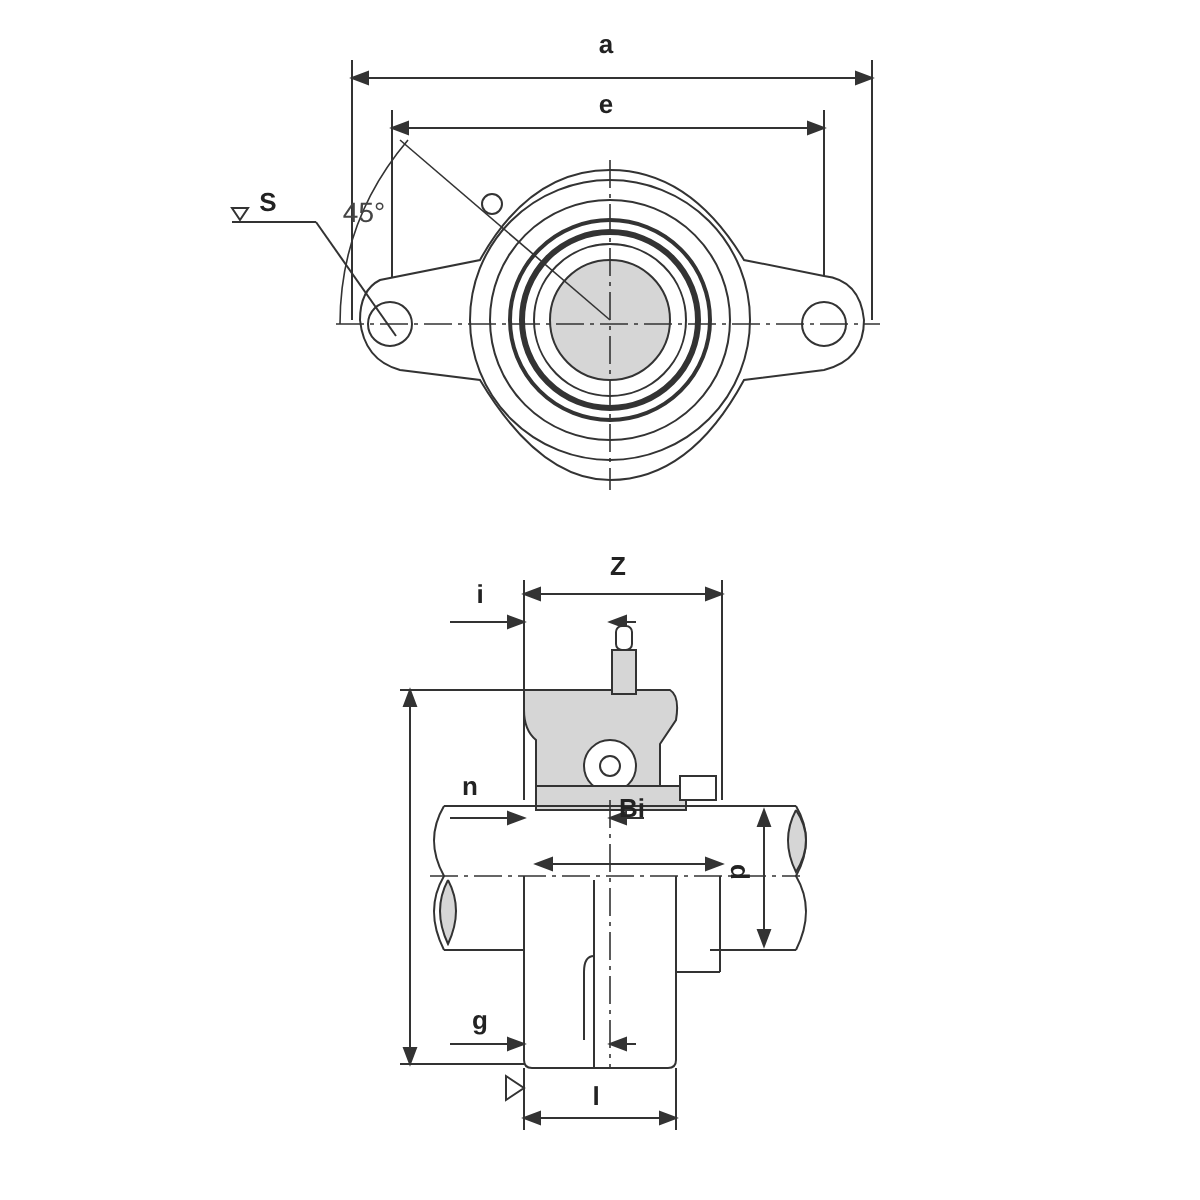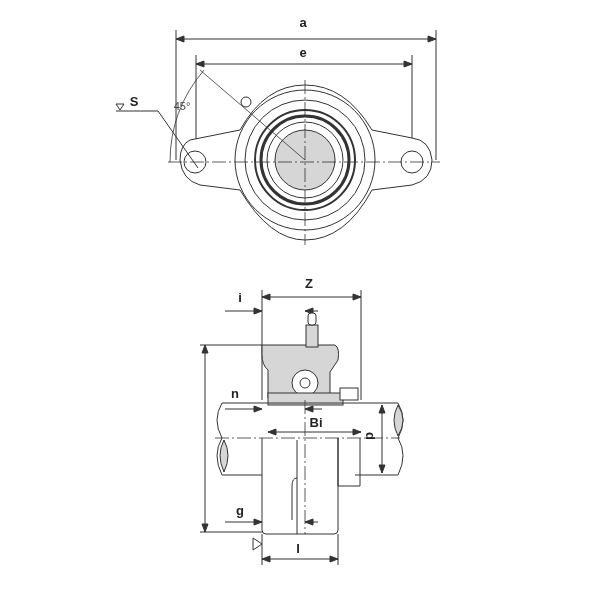--- a/index.html
+++ b/index.html
@@ -1,19 +1,19 @@
 <!DOCTYPE html>
 <html><head>
 <meta charset="utf-8">
 <style>
   html, body { margin:0; padding:0; background:#ffffff; }
   body { width:600px; height:600px; position:relative; overflow:hidden; font-family:"Liberation Sans", sans-serif; }
   svg { position:absolute; left:0; top:0; }
   .lbl { position:absolute; font-weight:bold; font-size:13px; color:#222; transform:translate(-50%,-50%); }
-  .ang { position:absolute; font-size:11px; color:#444; transform:translate(-50%,-50%); }
+  .ang { position:absolute; font-size:14px; color:#444; transform:translate(-50%,-50%); }
 </style>
 </head>
 <body>
 
 <svg width="600" height="600" viewBox="0 0 600 600">
   <g fill="none" stroke="#333" stroke-width="1">
 
     <line x1="176" y1="30" x2="176" y2="160"></line>
     <line x1="436" y1="30" x2="436" y2="160"></line>
     <line x1="176" y1="39" x2="436" y2="39"></line>
@@ -127,16 +127,16 @@
 </svg>
 
 <div class="lbl" style="left:303px;top:22px;">a</div>
 <div class="lbl" style="left:303px;top:52px;">e</div>
 <div class="lbl" style="left:134px;top:101px;">S</div>
 <div class="ang" style="left:182px;top:106px;">45°</div>
 
 <div class="lbl" style="left:309px;top:283px;">Z</div>
 <div class="lbl" style="left:240px;top:297px;">i</div>
 <div class="lbl" style="left:235px;top:393px;">n</div>
-<div class="lbl" style="left:316px;top:422px;">Bi</div>
+<div class="lbl" style="left:316px;top:404px;">Bi</div>
 <div class="lbl" style="left:370px;top:436px;transform:translate(-50%,-50%) rotate(90deg);">d</div>
 <div class="lbl" style="left:240px;top:510px;">g</div>
 <div class="lbl" style="left:298px;top:548px;">l</div>
 
 </body></html>

